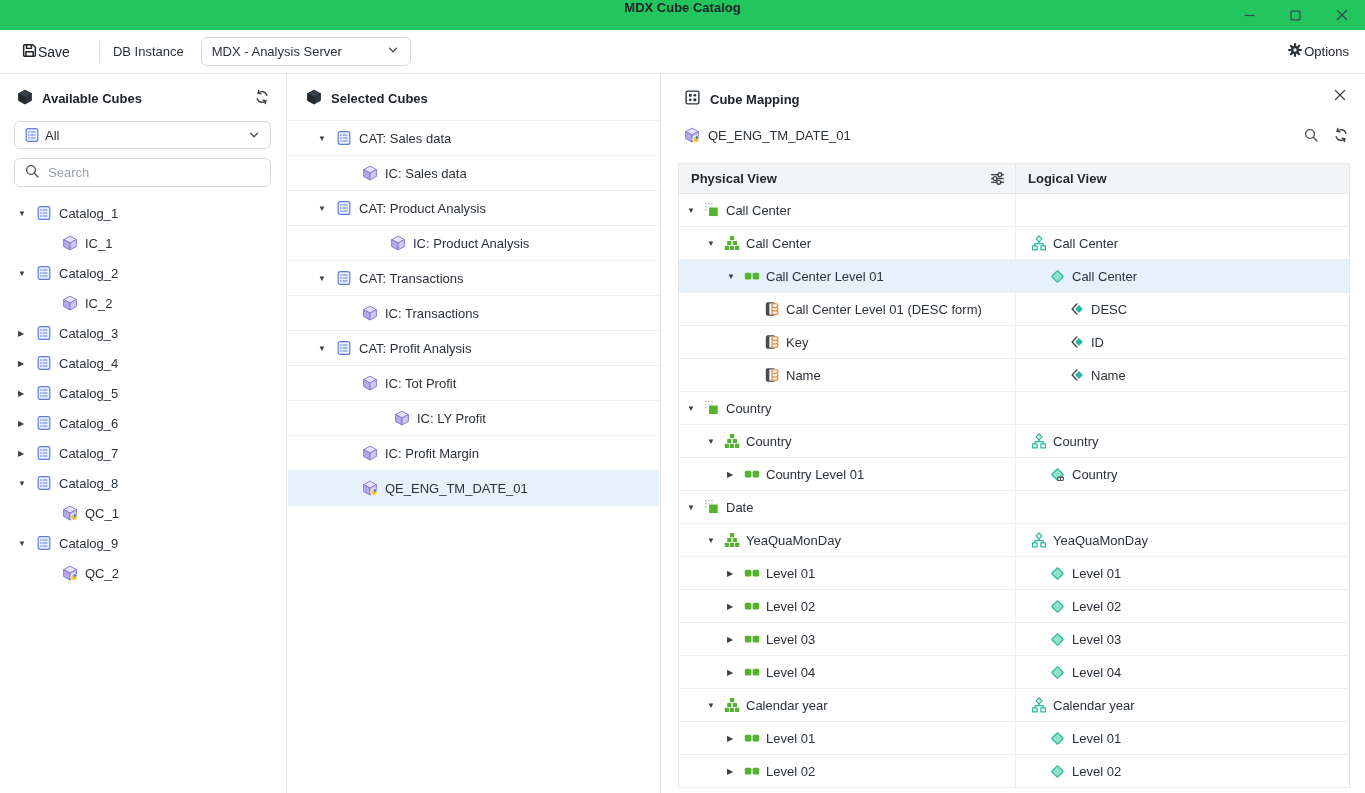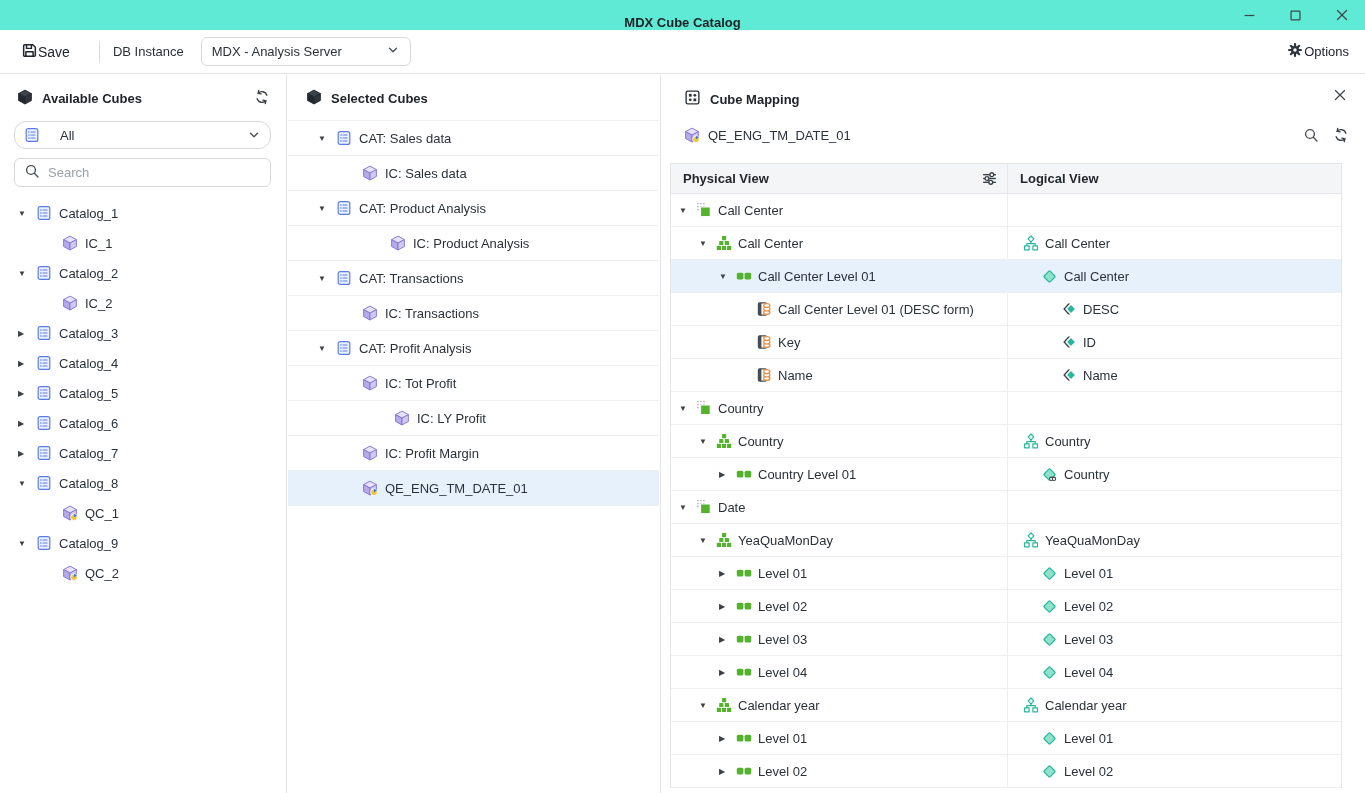--- a/index.html
+++ b/index.html
@@ -1,21 +1,21 @@
 <!DOCTYPE html>
 <html><head>
 <meta charset="utf-8">
 <style>
   *{margin:0;padding:0;box-sizing:border-box}
   html,body{width:1365px;height:793px;overflow:hidden}
   body{position:relative;background:#fff;font-family:"Liberation Sans",sans-serif;color:#2b313a}
 
   
-  .titlebar{position:absolute;left:0;top:0;width:1365px;height:30px;background:#5eead4;
-    display:flex;align-items:flex-end;justify-content:center;font-size:13px;font-weight:bold;color:#1c2127}
+  .titlebar{position:absolute;left:0;top:0;width:1365px;height:30px;background:#22c55e;
+    display:flex;align-items:flex-start;justify-content:center;font-size:13px;font-weight:bold;color:#1c2127}
   .tb-controls{position:absolute;right:16px;top:0;height:30px;display:flex;align-items:center;gap:33px}
   .tb-controls span{display:inline-flex;cursor:pointer}
 
   
   .toolbar{position:absolute;left:0;top:30px;width:1365px;height:44px;background:#fff;
     border-bottom:1px solid #e3e5e8;display:flex;align-items:center}
   .save-btn{display:flex;align-items:center;margin-left:21px;font-size:14px;color:#20252c;cursor:pointer}
   .v-divider{width:1px;height:22px;background:#d9dcdf;margin-left:29px}
   .db-label{margin-left:13px;font-size:13px;color:#2b313a}
   .db-select{margin-left:17px;width:210px;height:29px;border:1px solid #d5d8db;border-radius:6px;
@@ -28,40 +28,40 @@
   #panel-left{left:0;width:287px;border-right:1px solid #e3e5e8}
   #panel-middle{left:288px;width:373px;border-right:1px solid #e3e5e8}
   #panel-right{left:662px;width:703px}
   .panel-title{position:absolute;top:15px;display:flex;align-items:center;gap:9px;font-size:13px;font-weight:bold;color:#20252c}
   #panel-left .panel-title{left:17px}
   #panel-middle .panel-title{left:18px}
   #panel-right .panel-title{left:22px}
   .refresh-left{position:absolute;top:15px;right:16px;display:inline-flex;cursor:pointer}
   .close-btn{position:absolute;top:14px;right:18px;display:inline-flex;cursor:pointer}
 
-  .select-box{position:absolute;left:14px;top:47px;width:257px;height:28px;border:1px solid #d5d8db;border-radius:12px;
-    display:flex;align-items:center;gap:20px;padding:0 9px;font-size:13px;cursor:pointer}
+  .select-box{position:absolute;left:14px;top:47px;width:257px;height:28px;border:1px solid #d5d8db;border-radius:6px;
+    display:flex;align-items:center;gap:5px;padding:0 9px;font-size:13px;cursor:pointer}
   .select-box .chev{margin-left:auto;display:inline-flex}
   .search-box{position:absolute;left:14px;top:84px;width:257px;height:29px;border:1px solid #d5d8db;border-radius:6px;
     display:flex;align-items:center;gap:8px;padding:0 9px}
   .search-box input{border:none;outline:none;flex:1;font-size:13px;font-family:inherit;color:#404040;background:transparent}
   .search-box input::placeholder{color:#9aa1aa}
 
   #left-tree{position:absolute;left:0;top:124px;right:1px}
   .ltree-row{height:30px;display:flex;align-items:center;font-size:13px;cursor:pointer}
 
   #middle-rows{position:absolute;left:0;top:46px;right:1px;border-top:1px solid #eceef0}
   .mrow{height:35px;display:flex;align-items:center;font-size:13px;border-bottom:1px solid #eceef0;cursor:pointer}
   .mrow.selected{background:#e6f1fb}
 
   .subheader{position:absolute;left:22px;top:53px;display:flex;align-items:center;gap:8px;font-size:13px;color:#2b313a}
   .sub-actions{position:absolute;right:16px;top:53px;display:flex;gap:14px}
   .sub-actions span{display:inline-flex;cursor:pointer}
 
-  #map-table{position:absolute;left:8px;top:89px;width:672px;border:1px solid #e4e6e9;border-bottom:none}
+  #map-table{position:absolute;left:16px;top:89px;width:672px;border:1px solid #e4e6e9;border-bottom:none}
   .map-header{height:30px;background:#f4f5f6;display:flex;border-bottom:1px solid #e4e6e9;
     font-weight:bold;font-size:13px;color:#23282f}
   .mh-p{width:336px;display:flex;align-items:center;padding-left:12px;position:relative}
   .mh-l{flex:1;display:flex;align-items:center;padding-left:12px;border-left:1px solid #e4e6e9}
   .filter-btn{position:absolute;right:9px;top:6px;display:inline-flex;cursor:pointer}
   .map-row{height:33px;display:flex;border-bottom:1px solid #eceef0;font-size:13px;cursor:pointer}
   .map-row.selected{background:#e6f1fb}
   .mc-p{width:336px;display:flex;align-items:center}
   .mc-l{flex:1;display:flex;align-items:center;border-left:1px solid #eceef0}
 

